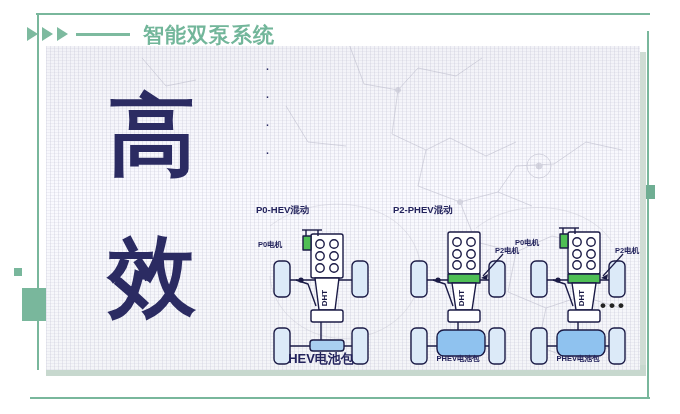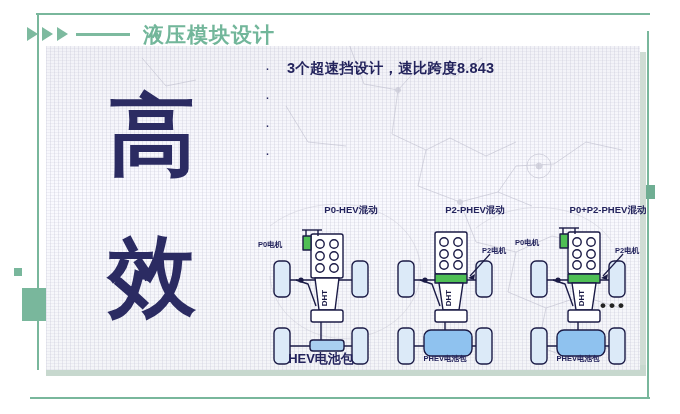--- a/index.html
+++ b/index.html
@@ -42,23 +42,23 @@
            font-family:"DejaVu Sans","Liberation Sans",sans-serif;}
   .bigchar.c1{left:108px;top:92px;}
   .bigchar.c2{left:108px;top:232px;}
   .bullet{display:flex;align-items:flex-start;margin-bottom:9px;}
   .bullet .dot{color:#2b2b62;font-size:15px;line-height:19px;width:22px;flex:0 0 22px;text-align:left;padding-left:3px;}
   .bullet .btxt{color:#23235c;font-size:14.5px;font-weight:bold;line-height:20px;letter-spacing:.2px;}
 
   
   .diagrams{position:absolute;left:248px;top:204px;width:400px;height:165px;}
   .diagram{position:absolute;top:0;width:130px;height:165px;}
-  .d0{left:8px;} .d1{left:132px;} .d2{left:265px;}
-  .dtitle{position:absolute;top:0;left:0;width:130px;text-align:center;color:#23235c;
-          font-size:9.5px;font-weight:bold;white-space:nowrap;padding-left:30px;}
+  .d0{left:8px;} .d1{left:145px;} .d2{left:265px;}
+  .dtitle{position:absolute;top:0;left:0;width:130px;text-align:left;color:#23235c;
+          font-size:9.5px;font-weight:bold;white-space:nowrap;}
   .dots3{position:absolute;left:352px;top:92px;color:#222;font-size:17px;letter-spacing:3px;font-weight:bold;}
 
   
   .nosel{user-select:none;}
 </style>
 </head>
 <body>
 
 <div id="slide">
 
@@ -68,21 +68,21 @@
   <div class="frame-line line-right"></div>
   <div class="sq-small-left"></div>
   <div class="sq-big"></div>
   <div class="sq-right"></div>
 
   <div class="title-row">
     <span class="tri"></span>
     <span class="tri"></span>
     <span class="tri"></span>
     <span class="title-dash"></span>
-    <span class="title-text nosel">液压模块设计</span>
+    <span class="title-text nosel">智能双泵系统</span>
   </div>
 
   <div class="paper-shadow"></div>
   <div class="paper-footband"></div>
   <div class="paper">
     <svg class="mapsvg" viewBox="0 0 594 324">
       <g stroke="#b9b9c9" fill="none" stroke-width="1">
         <path d="M300 -10 L318 38 L352 44 L372 22 L410 30 L436 12"></path>
         <path d="M352 44 L346 88 L380 104 L404 92 L440 110 L470 96"></path>
         <path d="M380 104 L372 140 L414 156 L452 146 L486 160"></path>
@@ -102,21 +102,20 @@
         <path d="M430 182 C470 150 540 156 566 196"></path>
       </g>
     </svg>
 
     <span class="bigchar c1 nosel" style="left:62px;top:46px;">高</span>
     <span class="bigchar c2 nosel" style="left:62px;top:186px;">效</span>
 
     <div style="position:absolute;left:216px;top:12px;width:372px;">
       <div class="bullet">
         <span class="dot">·</span>
-        <span class="btxt">3个超速挡设计，速比跨度8.843</span>
       </div>
       <div class="bullet">
         <span class="dot">·</span>
       </div>
       <div class="bullet">
         <span class="dot">·</span>
       </div>
       <div class="bullet" style="margin-bottom:2px;">
         <span class="dot">·</span>
       </div>
@@ -196,21 +195,20 @@
           <line x1="110" y1="36" x2="90" y2="58" stroke-width="1.2"></line>
           <polygon points="88,60 95,56 94,62" fill="#1b1b46" stroke="none"></polygon>
         </g>
         <text x="71" y="80" fill="#1b1b46" font-size="8" font-weight="bold" font-family="Liberation Sans, sans-serif" text-anchor="middle" transform="rotate(-90 71 80)">DHT</text>
       </svg>
       <div style="position:absolute;left:102px;top:42px;color:#23235c;font-size:7.5px;font-weight:bold;white-space:nowrap;">P2电机</div>
       <div style="position:absolute;left:0;top:150px;width:130px;text-align:center;color:#23235c;font-size:7.5px;font-weight:bold;">PHEV电池包</div>
     </div>
 
     <div class="diagram d2">
-      <div class="dtitle">P0+P2-PHEV混动</div>
       <svg viewBox="0 0 130 152" width="130" height="152" style="position:absolute;top:14px;left:0;">
         <g stroke="#1b1b46" fill="none" stroke-width="1.4" stroke-linejoin="round">
           <line x1="34" y1="62" x2="96" y2="62"></line>
           <line x1="34" y1="128" x2="96" y2="128"></line>
           <line x1="65" y1="62" x2="65" y2="128"></line>
           <rect x="18" y="43" width="16" height="36" rx="5" fill="#dceaf8"></rect>
           <rect x="96" y="43" width="16" height="36" rx="5" fill="#dceaf8"></rect>
           <rect x="18" y="110" width="16" height="36" rx="5" fill="#dceaf8"></rect>
           <rect x="96" y="110" width="16" height="36" rx="5" fill="#dceaf8"></rect>
           <rect x="55" y="14" width="32" height="42" rx="2" fill="#ffffff"></rect>

